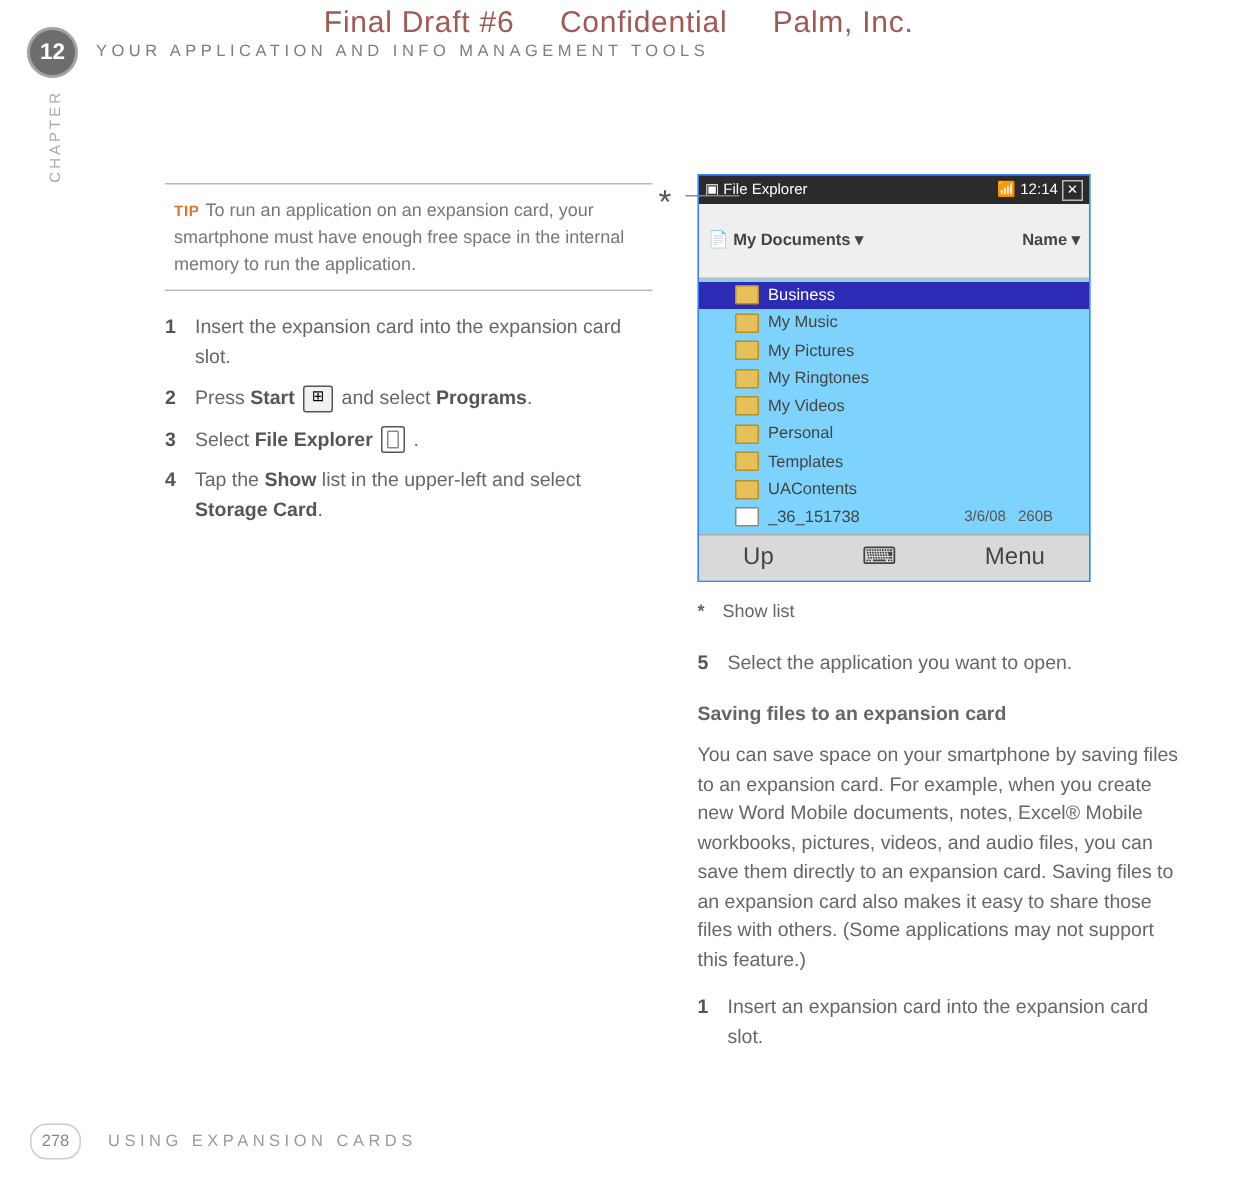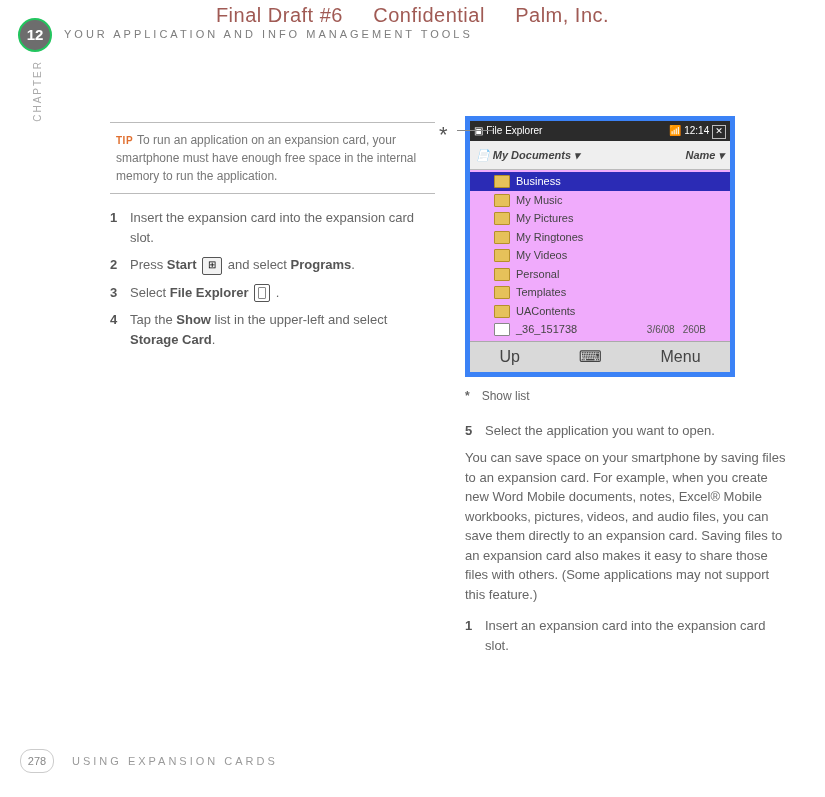--- a/index.html
+++ b/index.html
@@ -26,21 +26,21 @@
     top: 18px;
     width: 30px;
     height: 30px;
     border-radius: 50%;
     background: #6d6d6d;
     color: #fff;
     font-size: 15px;
     line-height: 30px;
     text-align: center;
     font-weight: bold;
-    border: 2px solid #22c55e;
+    border: 2px solid #a3a3a3;
   }
   .running-head {
     position: absolute;
     left: 64px;
     top: 28px;
     font-size: 11px;
     letter-spacing: 3px;
     color: #7d7d7d;
   }
   .chapter-tab {
@@ -129,30 +129,30 @@
   .star-line{
     position:absolute;
     left:-8px;
     top:14px;
     width:36px;
     height:0;
     border-top:1px solid #888;
   }
   .device{
     width:260px;
-    border:5px solid #3b82f6;
-    background:#f0abfc;
+    border:1px solid #3b82f6;
+    background:#7dd3fc;
     font-size:11px;
   }
   .device-titlebar{
     background:#2b2b2b;color:#fff;padding:2px 4px;display:flex;justify-content:space-between;align-items:center;font-size:10px;
   }
   .device-titlebar .closebox{width:12px;height:12px;border:1px solid #bbb;display:inline-flex;align-items:center;justify-content:center;font-size:9px;}
   .device-header{
-    background:#efefef;border-bottom:1px solid #bbb;display:flex;justify-content:space-between;padding:6px 6px;font-weight:bold;color:#444;font-style:italic;
+    background:#efefef;border-bottom:1px solid #bbb;display:flex;justify-content:space-between;padding:16px 6px;font-weight:bold;color:#444;
   }
   .device-list{padding:2px 0;}
   .device-row{display:flex;align-items:center;padding:1px 24px;gap:6px;color:#444;font-family: "Comic Sans MS", cursive, sans-serif; font-size:11px;}
   .device-row .f-icon{width:14px;height:11px;background:#e6c15a;border:1px solid #b58f2a;border-radius:1px;flex-shrink:0;}
   .device-row.sel{background:#2b2bb5;color:#fff;}
   .device-row.file .f-icon{background:#fff;border:1px solid #888;}
   .device-row .meta{margin-left:auto;font-size:10px;color:#555;display:flex;gap:8px;}
   .device-footer{background:#d9d9d9;border-top:1px solid #aaa;display:flex;justify-content:space-around;padding:3px 0;font-size:16px;color:#444;}
   .legend{margin-top:10px;font-size:12px;color:#666;}
   .legend .ast{font-weight:bold;margin-right:12px;}
@@ -285,20 +285,21 @@
       <span class="ast">*</span><span>Show list</span>
     </div>
 
     <div class="steps" style="margin-top:16px;">
       <div class="step">
         <div class="stepnum">5</div>
         <div class="steptxt">Select the application you want to open.</div>
       </div>
     </div>
 
+    <div class="subhead" style="margin-top:14px;">Saving files to an expansion card</div>
     <p>You can save space on your smartphone by saving files to an expansion card. For example, when you create new Word Mobile documents, notes, Excel® Mobile workbooks, pictures, videos, and audio files, you can save them directly to an expansion card. Saving files to an expansion card also makes it easy to share those files with others. (Some applications may not support this feature.)</p>
 
     <div class="steps">
       <div class="step">
         <div class="stepnum">1</div>
         <div class="steptxt">Insert an expansion card into the expansion card slot.</div>
       </div>
     </div>
 
   </div>

